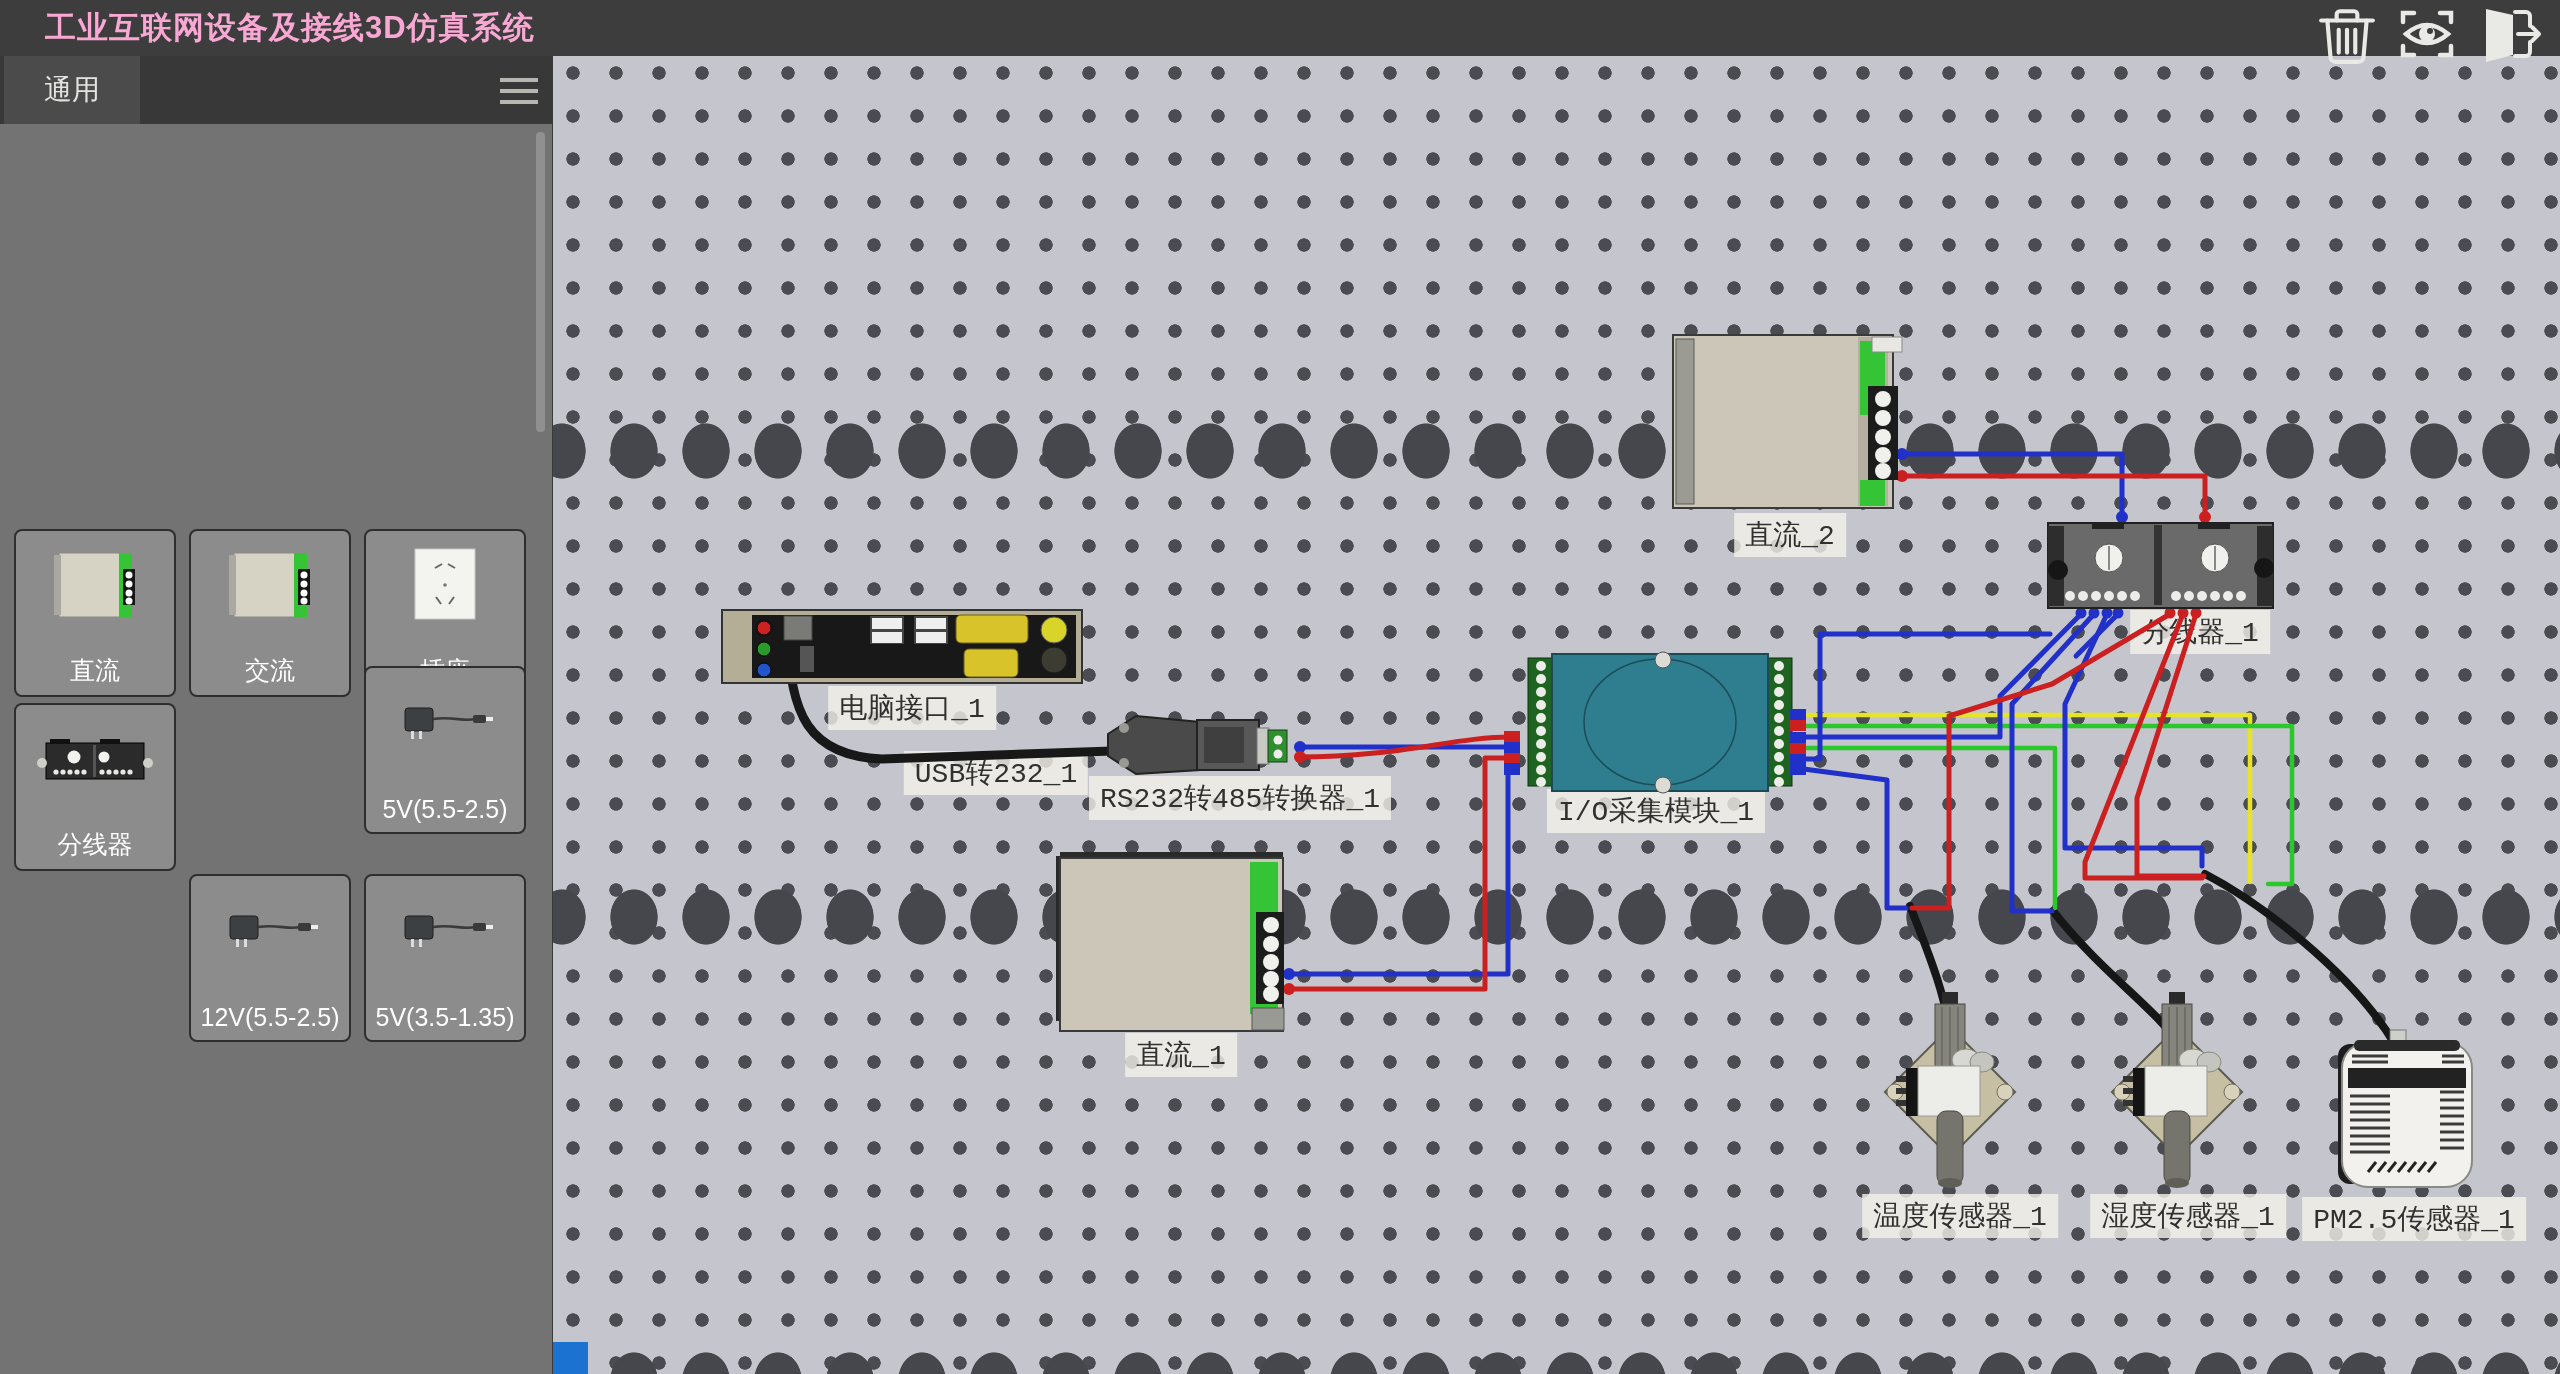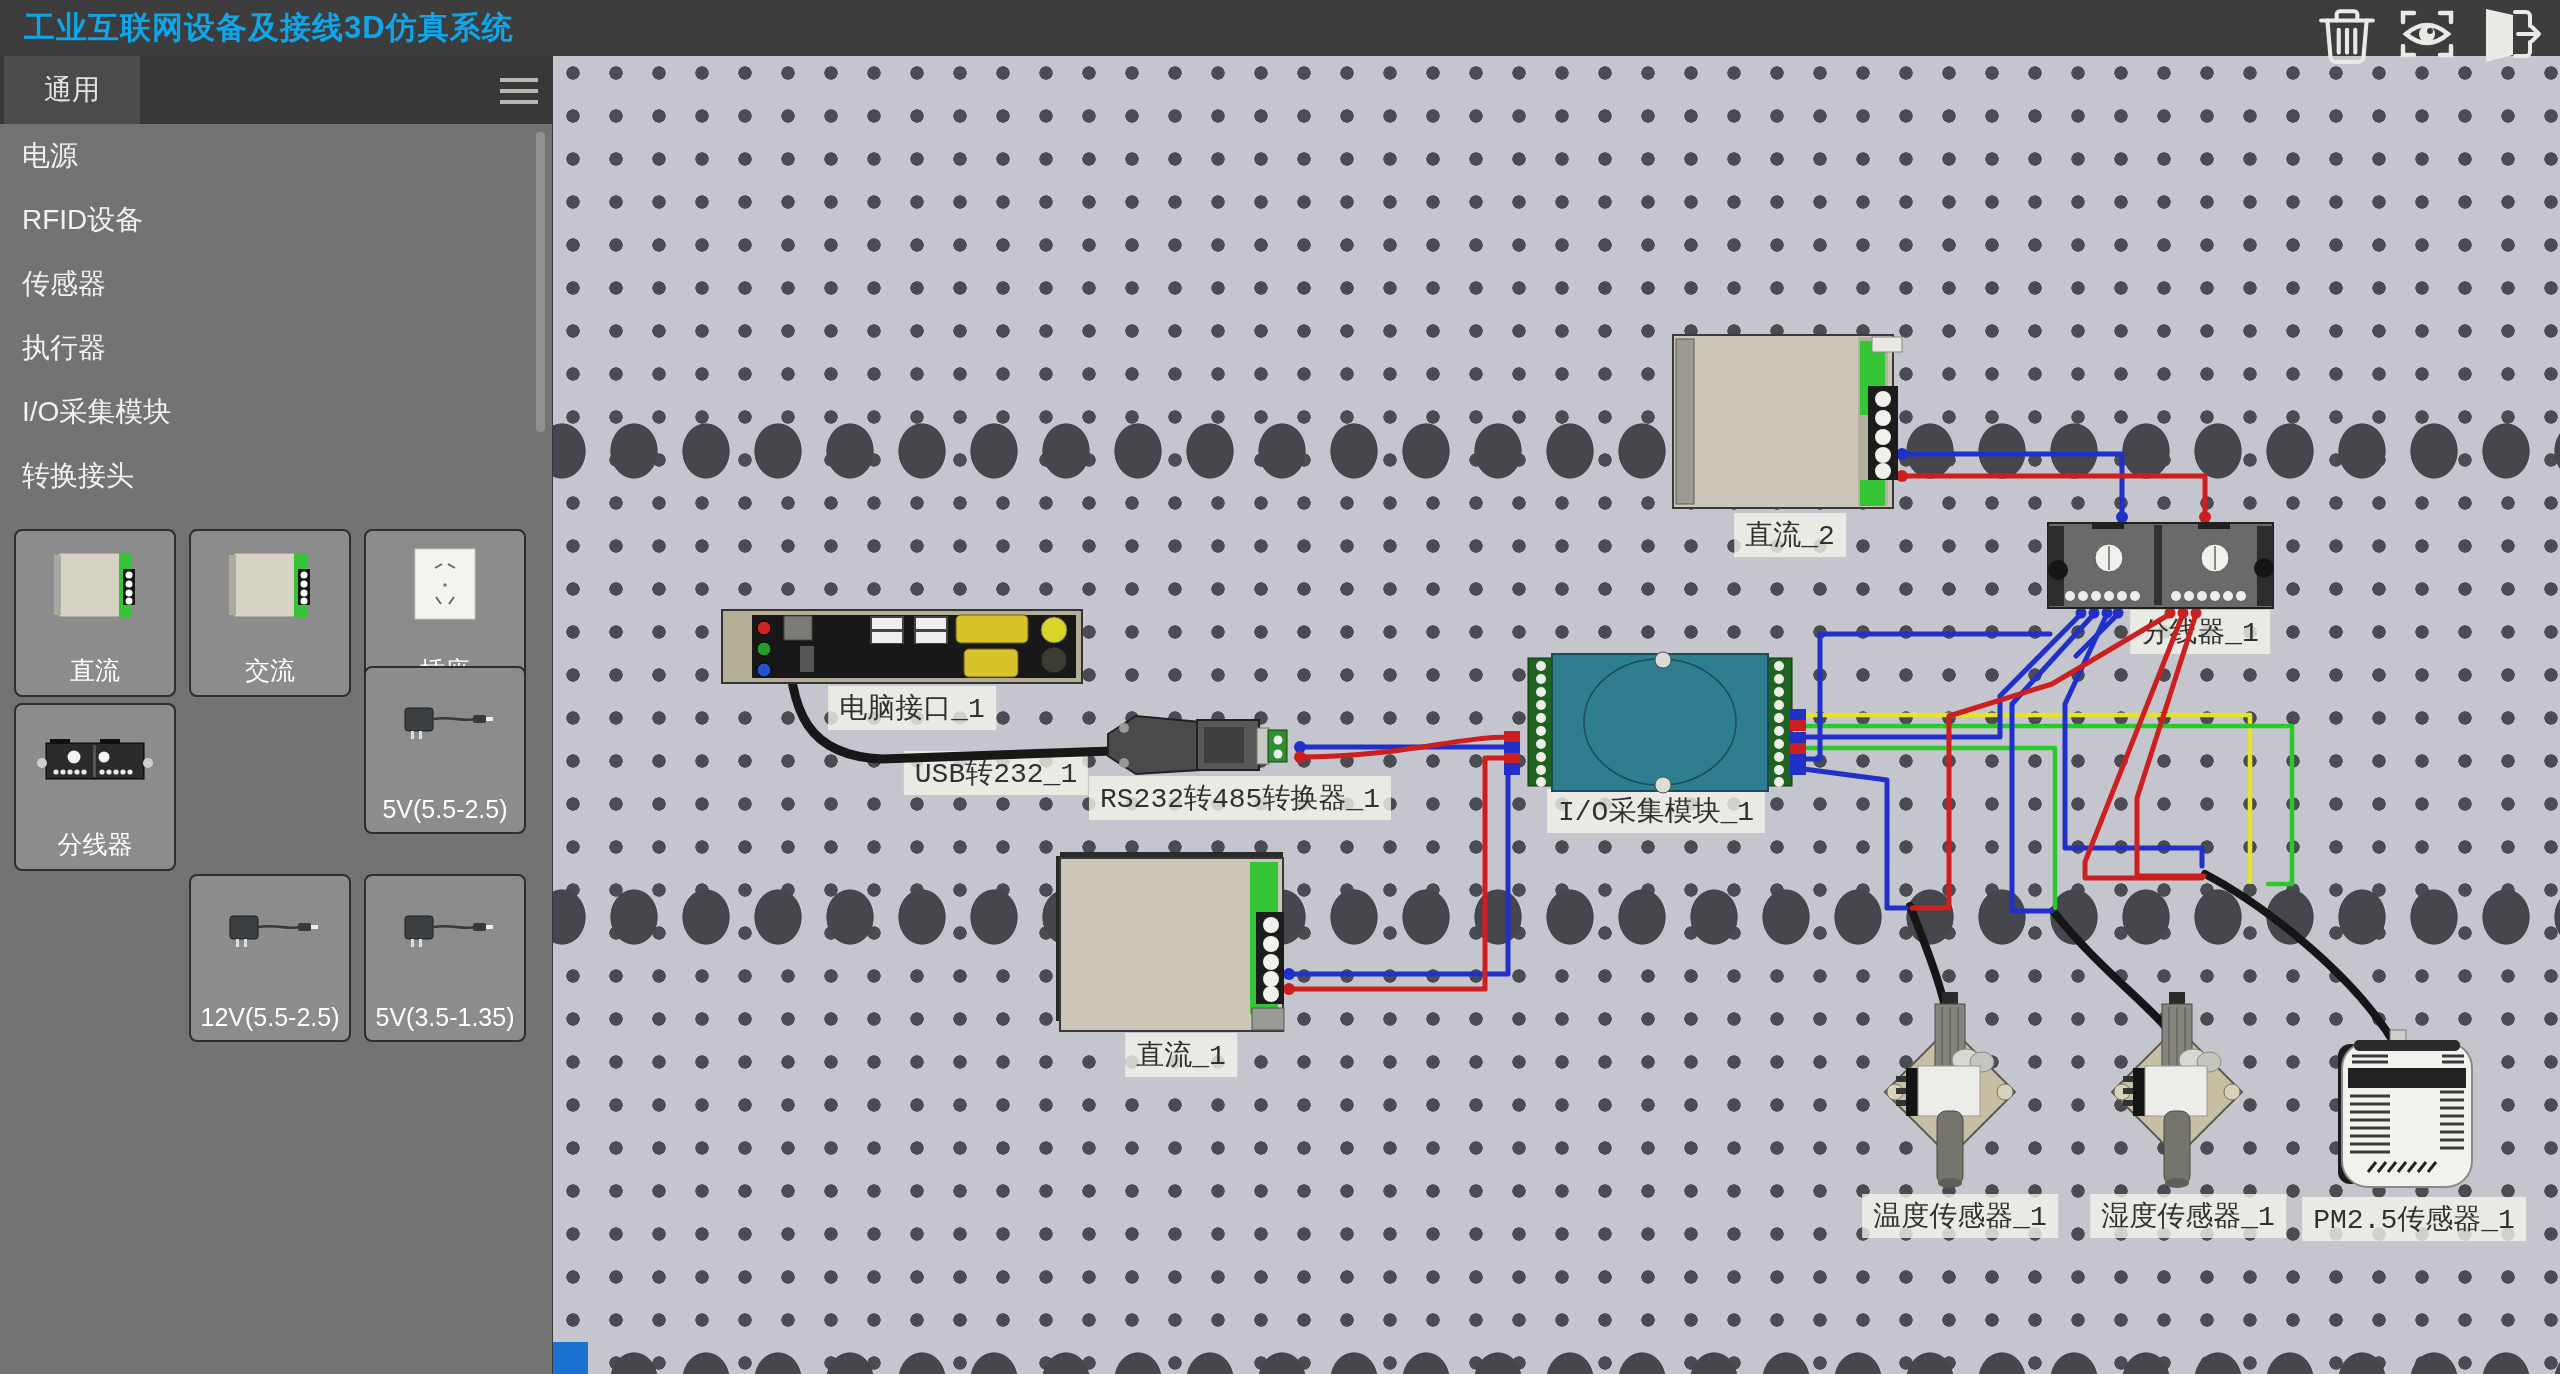--- a/index.html
+++ b/index.html
@@ -1,20 +1,20 @@
 <!DOCTYPE html>
 <html><head>
 <meta charset="utf-8">
 <style>
   html,body{margin:0;padding:0;width:2560px;height:1374px;overflow:hidden;
     font-family:"Liberation Sans","DejaVu Sans",sans-serif;background:#4a4a4a;}
   
   .topbar{position:absolute;left:0;top:0;width:2560px;height:56px;background:#3d3d3d;z-index:10;}
-  .topbar .title{position:absolute;left:24px;top:0;line-height:56px;font-size:31px;font-weight:bold;
-    color:#0ea5e9;letter-spacing:1px;}
+  .topbar .title{position:absolute;left:45px;top:0;line-height:56px;font-size:31px;font-weight:bold;
+    color:#f9a8d4;letter-spacing:1px;}
   .tb-icon{position:absolute;top:4px;}
   
   .sidebar{position:absolute;left:0;top:56px;width:552px;height:1318px;background:#737373;z-index:9;
     border-right:1px solid #3a3a3a;}
   .tabstrip{position:absolute;left:0;top:0;width:552px;height:68px;background:#383838;}
   .tab-active{position:absolute;left:4px;top:0;width:136px;height:68px;background:#4b4b4b;
     color:#e3e3e0;font-size:28px;text-align:center;line-height:68px;}
   .hamburger{position:absolute;right:14px;top:22px;width:38px;height:26px;cursor:pointer;}
   .hamburger span{display:block;height:4px;background:#b7b7b2;margin-bottom:7px;}
   .menu{position:absolute;left:0;top:68px;width:552px;}
@@ -84,28 +84,20 @@
 <div class="sidebar">
   <div class="tabstrip">
     <div class="tab-active">通用</div>
     <div class="hamburger">
         <span></span>
         <span></span>
         <span></span>
       </div>
   </div>
 
-  <div class="menu">
-    <div class="menu-item">电源</div>
-    <div class="menu-item">RFID设备</div>
-    <div class="menu-item">传感器</div>
-    <div class="menu-item">执行器</div>
-    <div class="menu-item">I/O采集模块</div>
-    <div class="menu-item">转换接头</div>
-  </div>
   <div class="vscroll"></div>
 
   <div class="card" style="left:14px;top:473px">
     <svg width="120" height="86" viewBox="0 0 120 86">
       <rect x="24" y="8" width="62" height="64" fill="#d6d2c4" stroke="#8a8a84"></rect>
       <rect x="19" y="10" width="7" height="60" fill="#a9a9a2"></rect>
       <rect x="84" y="8" width="13" height="64" fill="#35c435"></rect>
       <rect x="88" y="24" width="12" height="36" fill="#151515"></rect>
       <circle cx="94" cy="30" r="3.5" fill="#fff"></circle>
         <circle cx="94" cy="39" r="3.5" fill="#fff"></circle>

